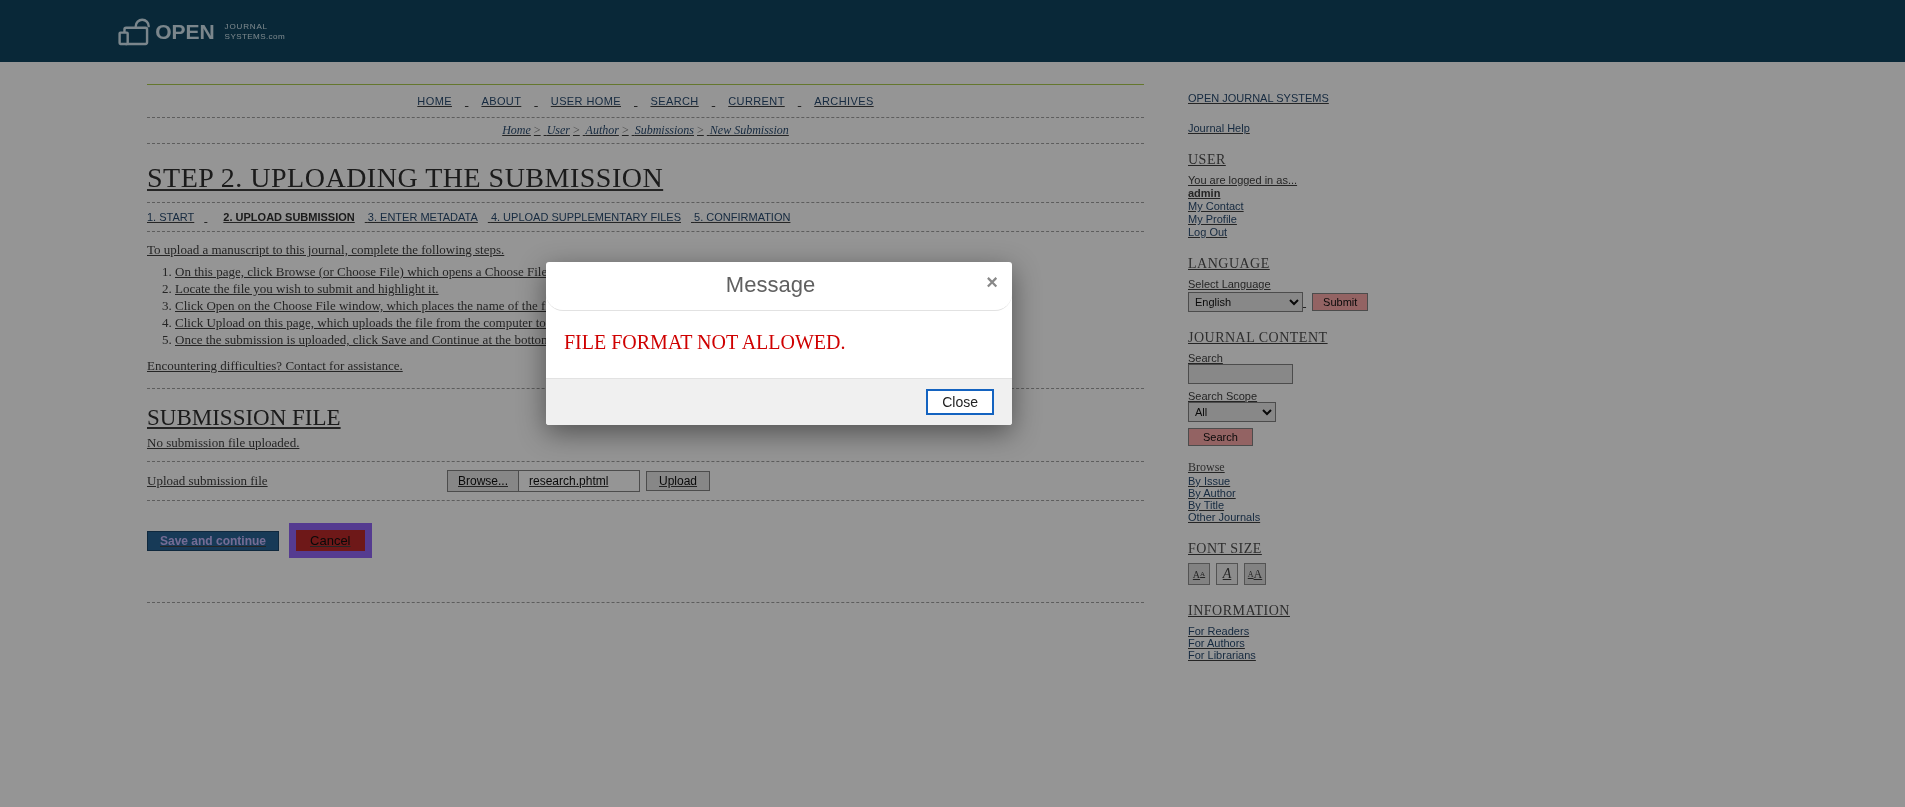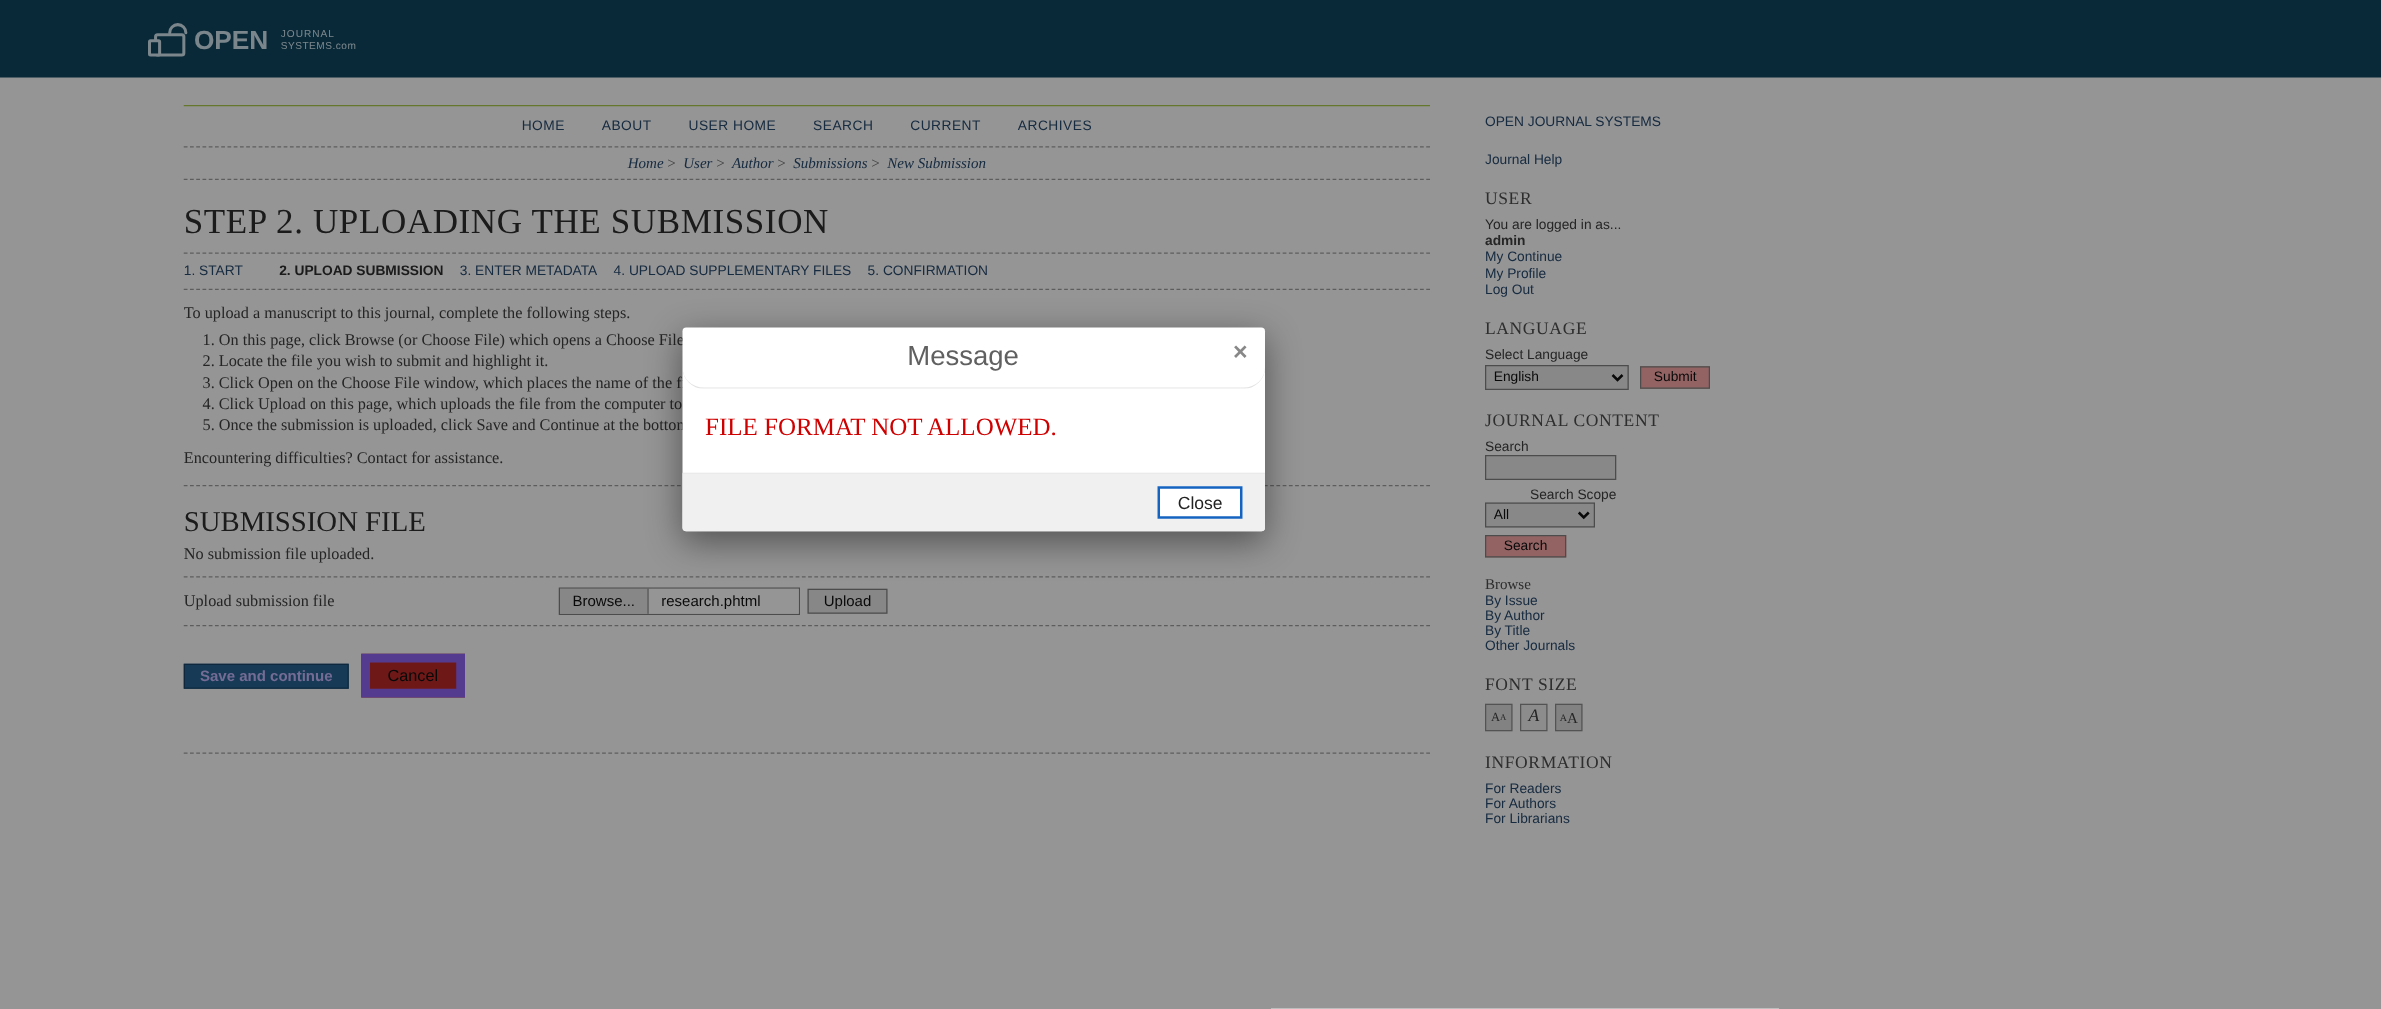--- a/index.html
+++ b/index.html
@@ -20,20 +20,21 @@
     display: flex;
     align-items: center;
     padding-left: 118px;
   }
   .logo { display: flex; align-items: center; color: #cfe4ee; }
   .logo svg { height: 36px; }
   .page {
     display: flex;
     width: 1905px;
     padding: 22px 0 0 0;
+    text-decoration: underline;
   }
   .main {
     margin-left: 147px;
     width: 997px;
   }
   .sidebar {
     margin-left: 44px;
     width: 220px;
     font-family: Verdana, Arial, sans-serif;
     font-size: 11px;
@@ -294,38 +295,38 @@
   </div>
 
   <div class="sidebar">
     <div class="toplink"><a href="#">OPEN JOURNAL SYSTEMS</a></div>
     <div style="margin-top:18px;"><a href="#">Journal Help</a></div>
 
     <div class="sbhead">USER</div>
     <div class="userblock">
       <div class="line">You are logged in as...</div>
       <div class="line" style="font-weight:bold;">admin</div>
-      <div class="line"><a href="#">My Continue</a></div>
+      <div class="line"><a href="#">My Contact</a></div>
       <div class="line"><a href="#">My Profile</a></div>
       <div class="line"><a href="#">Log Out</a></div>
     </div>
 
     <div class="sbhead">LANGUAGE</div>
     <div>Select Language</div>
     <div class="langrow" style="margin-top:2px;">
       <select>
         <option>English</option>
       </select>
       <button class="sbbtn">Submit</button>
     </div>
 
     <div class="sbhead">JOURNAL CONTENT</div>
     <div>Search</div>
     <input type="text" class="searchinput" style="">
-    <div style="margin-top:6px;margin-left:36px;">Search Scope</div>
+    <div style="margin-top:6px;">Search Scope</div>
     <select class="scopeselect">
       <option>All</option>
     </select>
     <div><button class="sbbtn block">Search</button></div>
 
     <div style="margin-top:14px; font-family: Georgia, serif; font-size: 12px; color:#444;">Browse</div>
     <div><a href="#">By Issue</a></div>
     <div><a href="#">By Author</a></div>
     <div><a href="#">By Title</a></div>
     <div><a href="#">Other Journals</a></div>

